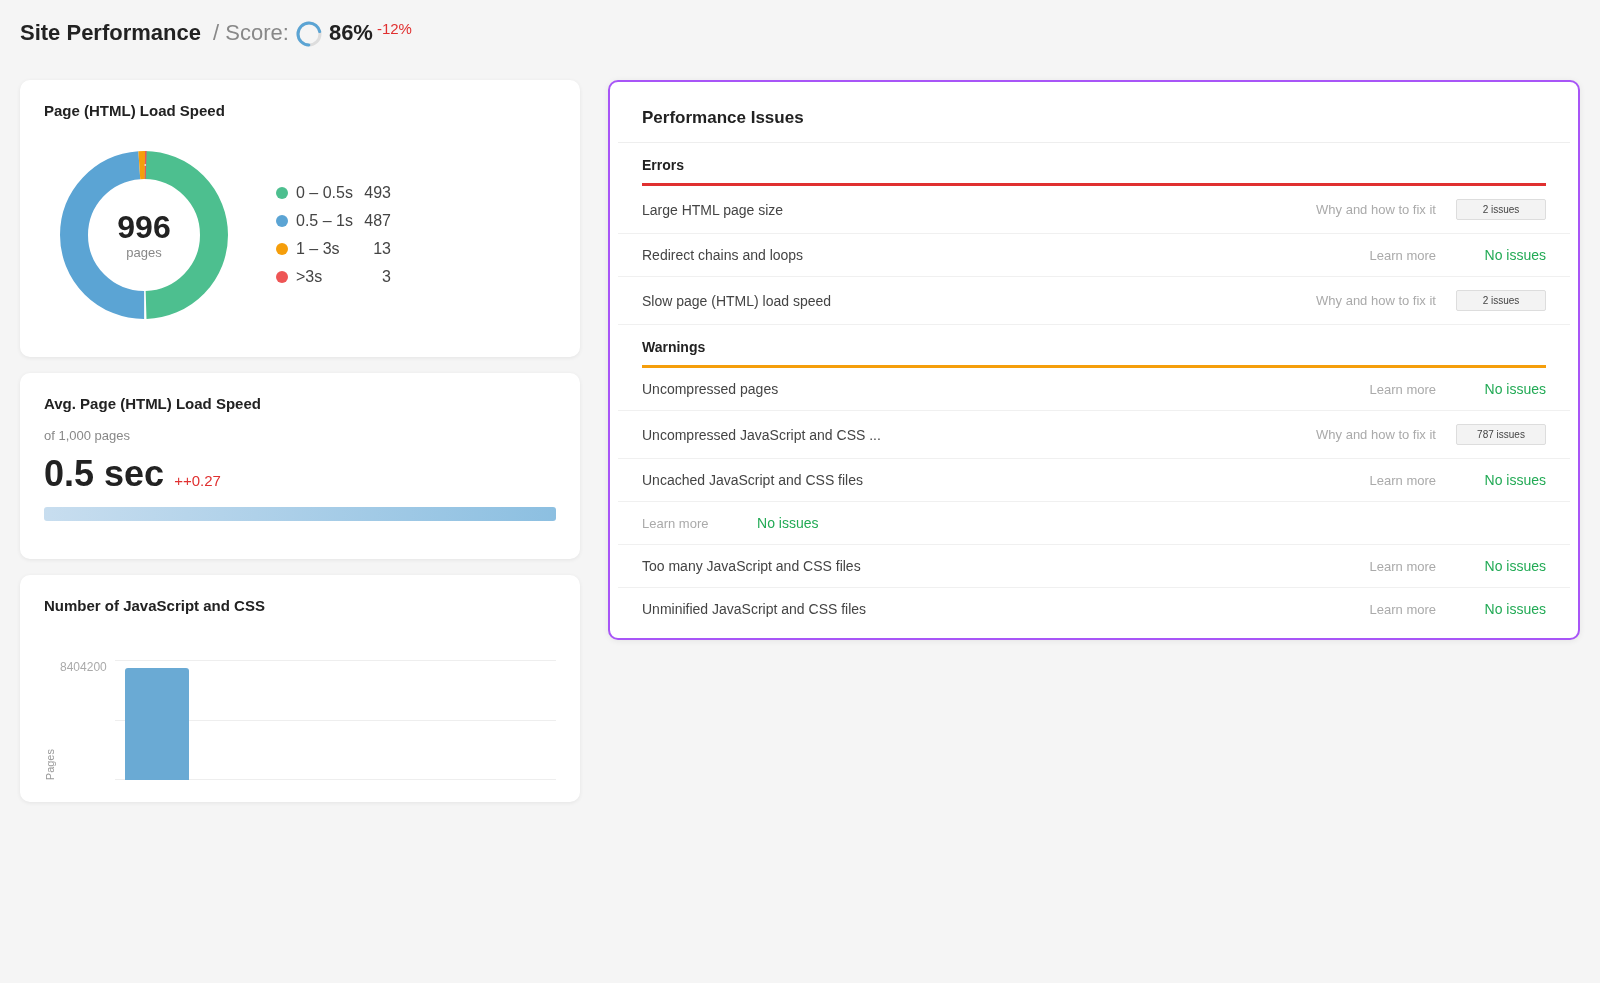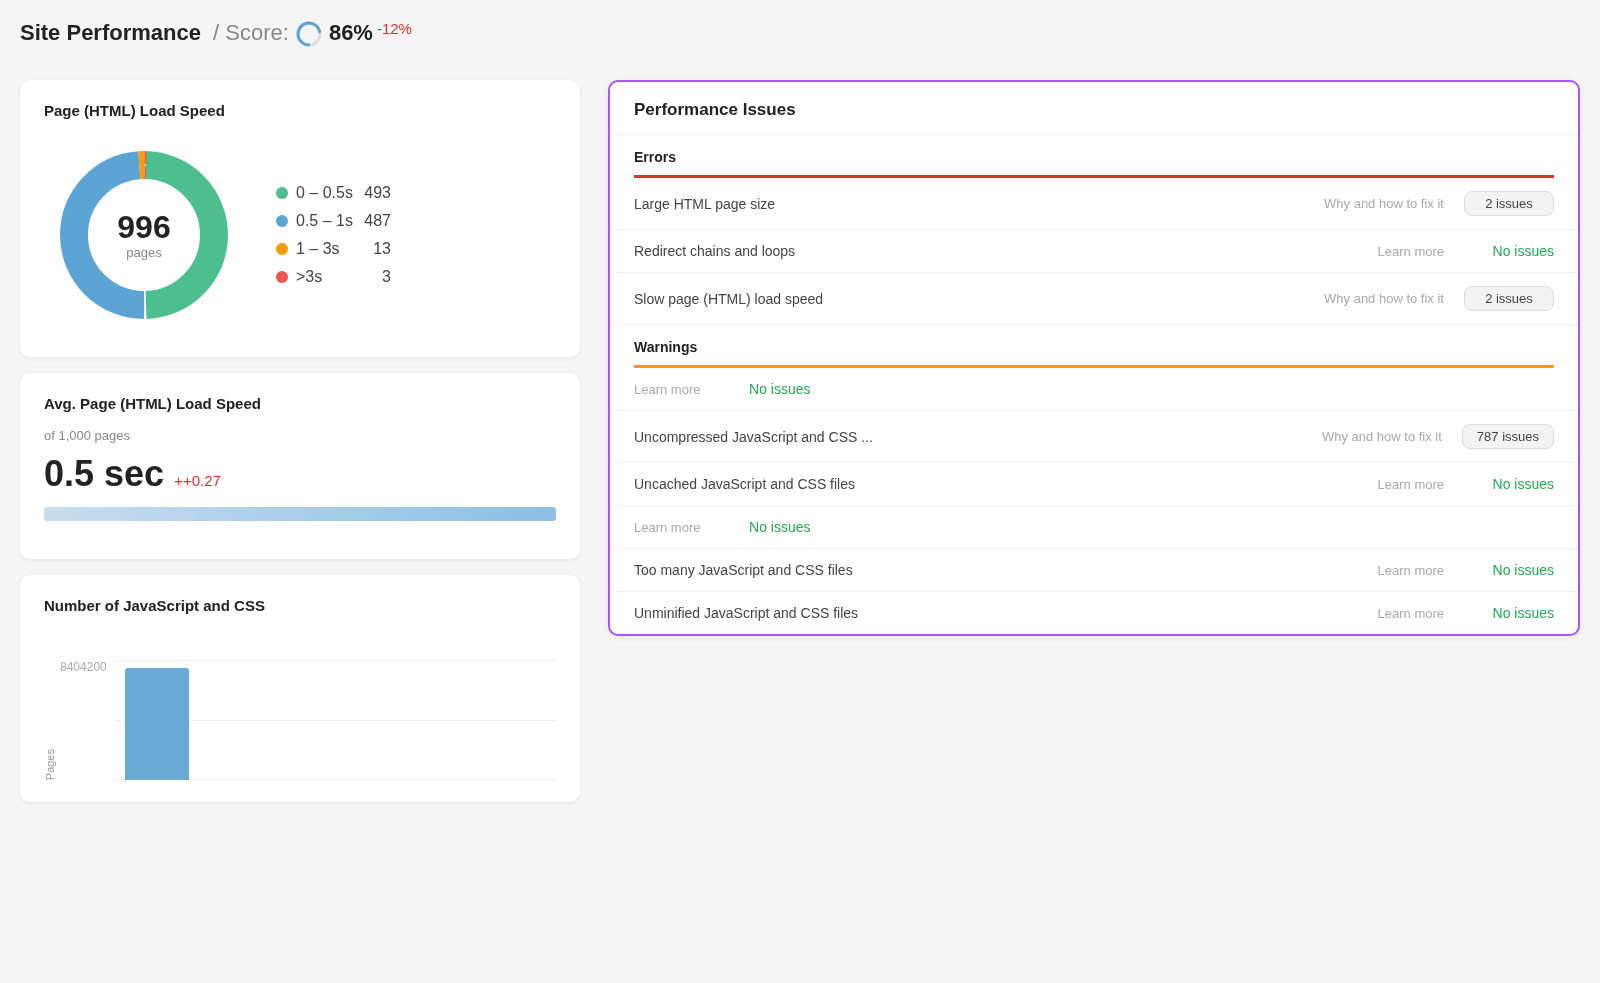--- a/index.html
+++ b/index.html
@@ -158,21 +158,21 @@
       transform: rotate(180deg);
       text-align: center;
       margin-right: 4px;
     }
     
     .perf-panel {
       flex: 1;
       background: #fff;
       border-radius: 10px;
       border: 2.5px solid #a855f7;
-      padding: 0;
+      padding: 8px;
       box-shadow: 0 1px 6px rgba(0,0,0,0.07);
       overflow: hidden;
     }
     .perf-panel-header {
       padding: 18px 24px 14px 24px;
       font-size: 17px;
       font-weight: 700;
       color: #222;
       border-bottom: 1px solid #eee;
     }
@@ -211,23 +211,23 @@
       color: #aaa;
       text-underline-offset: 2px;
       font-size: 13px;
       white-space: nowrap;
       margin-right: 20px;
       cursor: pointer;
     }
     .issues-badge {
       background: #f3f3f3;
       border: 1px solid #ddd;
-      border-radius: 8px;
+      border-radius: 2px;
       padding: 4px 14px;
-      font-size: 13px;
+      font-size: 10px;
       color: #444;
       white-space: nowrap;
       min-width: 90px;
       text-align: center;
     }
     .no-issues {
       color: #22aa55;
       font-size: 14px;
       font-weight: 500;
       min-width: 90px;
@@ -348,20 +348,21 @@
     <div class="perf-row">
       <span class="perf-row-name">Slow page (HTML) load speed</span>
       <span class="perf-row-link">Why and how to fix it</span>
       <span class="issues-badge">2 issues</span>
     </div>
 
     <div class="perf-section-title">Warnings</div>
     <div class="perf-section-divider-orange"></div>
 
     <div class="perf-row">
+      <span class="perf-row-name">Uncompressed pages</span>
       <span class="perf-row-link">Learn more</span>
       <span class="no-issues">No issues</span>
     </div>
     <div class="perf-row">
       <span class="perf-row-name">Uncompressed JavaScript and CSS ...</span>
       <span class="perf-row-link">Why and how to fix it</span>
       <span class="issues-badge">787 issues</span>
     </div>
     <div class="perf-row">
       <span class="perf-row-name">Uncached JavaScript and CSS files</span>

